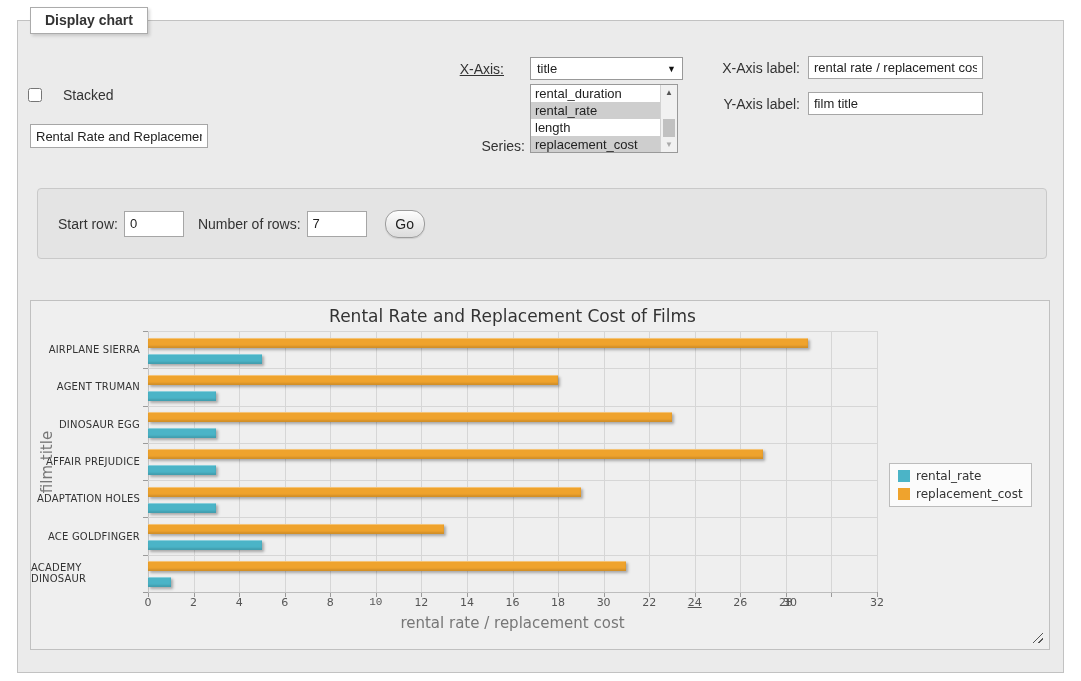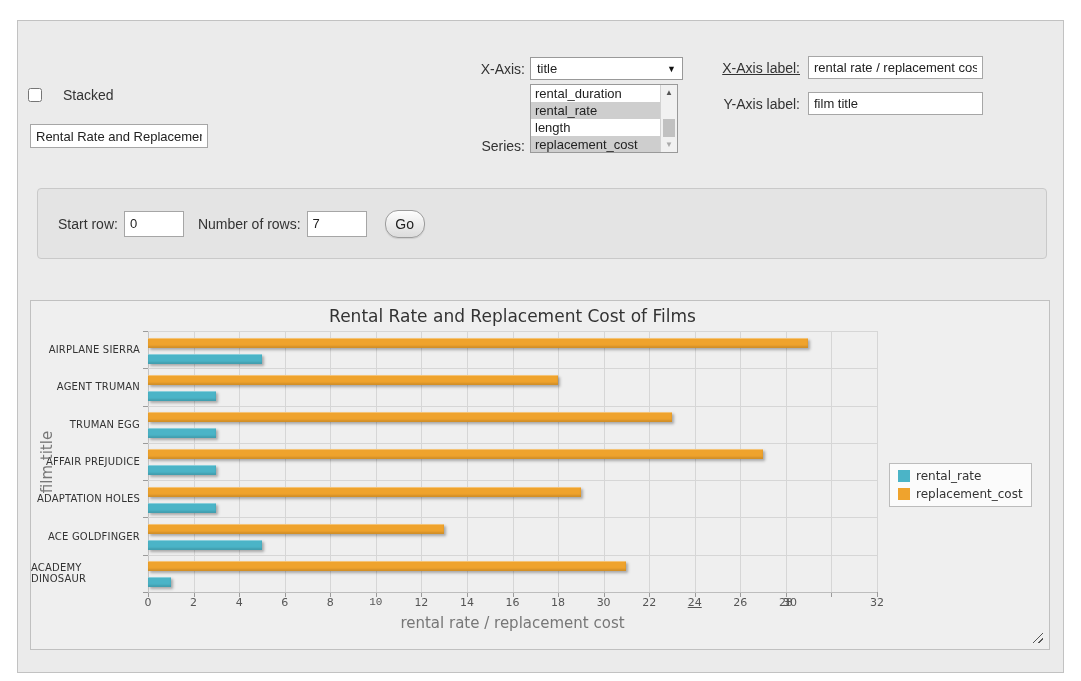--- a/index.html
+++ b/index.html
@@ -16,37 +16,37 @@
   .radio-row{left:30px;top:55px;display:flex;align-items:center;gap:12px;}
   .radio-item{display:flex;align-items:center;gap:4px;cursor:default;}
   .radio-item input{margin:0;width:14px;height:14px;}
   .stacked-row{left:28px;top:87px;display:flex;align-items:center;gap:21px;}
   .stacked-row input{margin:0;width:14px;height:14px;}
   input[type=text]{box-sizing:border-box;border:1px solid #a6a6a6;background:#fff;
      font-family:"Liberation Sans",sans-serif;font-size:13px;color:#222;padding:2px 5px;}
   .title-input{left:30px;top:124px;width:178px;height:24px;}
   .lbl{color:#333;}
   .lbl-right{text-align:right;}
-  .xaxis-lbl{left:430px;top:61px;width:95px;}
+  .xaxis-lbl{left:409px;top:61px;width:95px;text-decoration:underline;}
   .series-lbl{left:430px;top:138px;width:95px;}
   .fake-select{left:530px;top:57px;width:153px;height:23px;box-sizing:border-box;
      background:#fff;border:1px solid #999;display:flex;align-items:center;
      padding:0 6px;font-size:13px;color:#222;}
   .fake-select .arrow{margin-left:auto;font-size:9px;color:#111;}
   .listbox{left:530px;top:84px;width:148px;height:69px;box-sizing:border-box;
      background:#fff;border:1px solid #999;display:flex;}
   .listbox ul{list-style:none;margin:0;padding:0;flex:1;overflow:hidden;}
   .listbox li{height:17px;line-height:17px;padding:0 4px;font-size:13px;color:#222;white-space:nowrap;}
   .listbox li.selected{background:#cecece;}
   .scrollbar{width:16px;background:#f1f1f1;border-left:1px solid #d2d2d2;position:relative;}
   .sb-btn{height:15px;display:flex;align-items:center;justify-content:center;
      font-size:8px;color:#555;background:#f1f1f1;}
   .sb-btn.down{position:absolute;bottom:0;left:0;right:0;color:#aaa;}
   .sb-thumb{position:absolute;left:2px;right:2px;top:34px;height:20px;background:#c1c1c1;}
-  .axis-field-lbl1{left:700px;top:60px;width:100px;text-decoration:underline;}
+  .axis-field-lbl1{left:700px;top:60px;width:100px;}
   .axis-field-lbl2{left:700px;top:96px;width:100px;}
   .xaxis-input{left:808px;top:56px;width:175px;height:23px;}
   .yaxis-input{left:808px;top:92px;width:175px;height:23px;}
   
   .rows-panel{left:37px;top:188px;width:1010px;height:71px;background:#e4e4e4;
      border:1px solid #c9c9c9;border-radius:4px;display:flex;align-items:center;
      padding-left:20px;box-sizing:border-box;}
   .rows-panel .inp{width:60px;height:26px;margin-left:6px;}
   .rows-panel .lbl2{margin-left:14px;}
   .go-btn{margin-left:18px;width:38px;height:26px;border:1px solid #9c9c9c;border-radius:13px;
@@ -77,20 +77,21 @@
   .swatch{width:12px;height:12px;display:inline-block;}
   .resize-grip{position:absolute;right:6px;bottom:6px;width:11px;height:11px;
      background:repeating-linear-gradient(135deg,#555 0 1px,transparent 1px 4px);
      clip-path:polygon(100% 0,100% 100%,0 100%);}
 </style>
 </head>
 <body>
 
 <div class="page">
   <div class="fieldset-box"></div>
+  <div class="fs-legend">Display chart</div>
 
 
   <label class="abs stacked-row">
     <input type="checkbox" style="">
     <span>Stacked</span>
   </label>
 
   <input type="text" class="abs title-input" value="Rental Rate and Replacement Cost of Films" style="">
 
   <div class="abs lbl lbl-right xaxis-lbl">X-Axis:</div>
@@ -196,21 +197,21 @@
         <div class="hline" style="left: 117px; top: 253.714px; width: 729px; background: rgb(214, 214, 214);"></div>
         <div class="cat-tick" style="left: 112px; top: 253.714px;"></div>
         <div class="hline" style="left: 117px; top: 291px; width: 729px; background: rgb(189, 189, 189);"></div>
         <div class="cat-tick" style="left: 112px; top: 291px;"></div>
         <div class="cat-label" style="top: 30px; height: 37.2857px;">AIRPLANE SIERRA</div>
         <div class="bar" style="left: 117px; top: 36.5px; width: 660.428px; background: rgb(239, 163, 45);"></div>
         <div class="bar" style="left: 117px; top: 52.5px; width: 113.678px; background: rgb(75, 180, 199);"></div>
         <div class="cat-label" style="top: 67.2857px; height: 37.2857px;">AGENT TRUMAN</div>
         <div class="bar" style="left: 117px; top: 73.7857px; width: 409.835px; background: rgb(239, 163, 45);"></div>
         <div class="bar" style="left: 117px; top: 89.7857px; width: 68.1159px; background: rgb(75, 180, 199);"></div>
-        <div class="cat-label" style="top: 104.571px; height: 37.2857px;">TRUMAN EGG</div>
+        <div class="cat-label" style="top: 104.571px; height: 37.2857px;">DINOSAUR EGG</div>
         <div class="bar" style="left: 117px; top: 111.071px; width: 523.741px; background: rgb(239, 163, 45);"></div>
         <div class="bar" style="left: 117px; top: 127.071px; width: 68.1159px; background: rgb(75, 180, 199);"></div>
         <div class="cat-label" style="top: 141.857px; height: 37.2857px;">AFFAIR PREJUDICE</div>
         <div class="bar" style="left: 117px; top: 148.357px; width: 614.866px; background: rgb(239, 163, 45);"></div>
         <div class="bar" style="left: 117px; top: 164.357px; width: 68.1159px; background: rgb(75, 180, 199);"></div>
         <div class="cat-label" style="top: 179.143px; height: 37.2857px;">ADAPTATION HOLES</div>
         <div class="bar" style="left: 117px; top: 185.643px; width: 432.616px; background: rgb(239, 163, 45);"></div>
         <div class="bar" style="left: 117px; top: 201.643px; width: 68.1159px; background: rgb(75, 180, 199);"></div>
         <div class="cat-label" style="top: 216.429px; height: 37.2857px;">ACE GOLDFINGER</div>
         <div class="bar" style="left: 117px; top: 222.929px; width: 295.928px; background: rgb(239, 163, 45);"></div>

